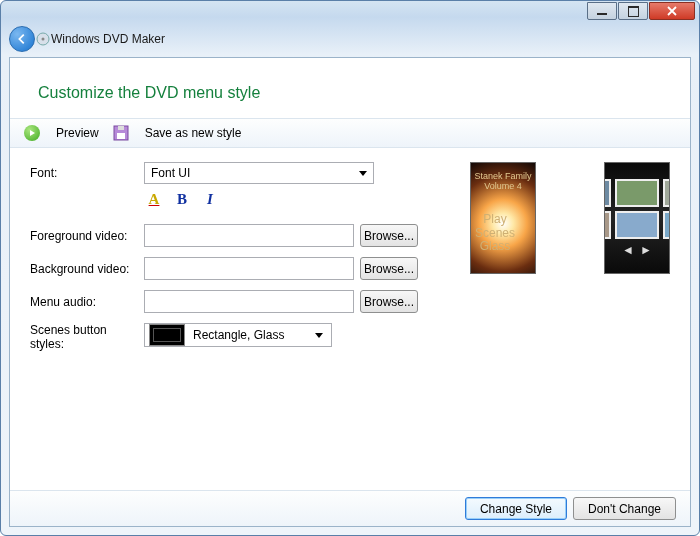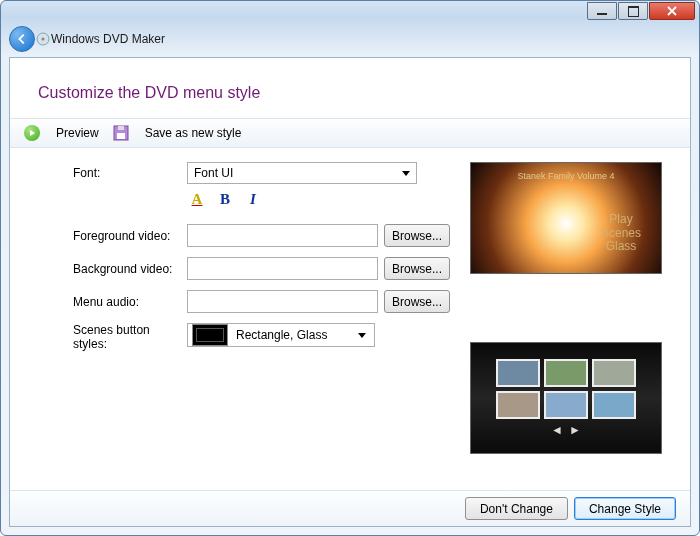--- a/index.html
+++ b/index.html
@@ -25,50 +25,50 @@
   .navbar { height: 32px; display:flex; align-items:center; padding: 0 8px; gap:0; }
   .back-btn { width:26px; height:26px; border-radius:50%; background: radial-gradient(circle at 30% 30%, #7bb8f0, #1572cf); border:1px solid #2a6cb0; display:flex; align-items:center; justify-content:center; }
   .back-btn svg { width:14px; height:14px; }
   .app-icon { width:16px; height:16px; }
   .app-title { color:#1a1a1a; }
   
   .content-panel {
     position:absolute; left:8px; right:8px; top:56px; bottom:8px;
     background:#fff; border:1px solid #9bb3c9;
   }
-  .page-heading { color:#701a75; font-size:16px; font-weight:normal; padding: 26px 28px 16px 28px; }
+  .page-heading { color:#15803d; font-size:16px; font-weight:normal; padding: 26px 28px 16px 28px; }
   
   .cmdbar { border-top:1px solid #dbe5ee; border-bottom:1px solid #dbe5ee; background:linear-gradient(#fdfefe,#eef4fa); height:30px; display:flex; align-items:center; padding:0 14px; gap:14px; }
   .cmd-item { display:flex; align-items:center; gap:16px; cursor:default; }
   .play-icon { width:16px; height:16px; border-radius:50%; background: radial-gradient(circle at 35% 30%, #a9e67f, #3faa20); display:flex; align-items:center; justify-content:center; }
   .play-icon::after { content:""; border-left:5px solid #fff; border-top:3px solid transparent; border-bottom:3px solid transparent; margin-left:1px;}
   .disk-icon { width:16px; height:16px; }
   
   .form-area { padding: 14px 20px; display:flex; gap:20px; }
-  .form-left { flex: 1; margin-left: 43px; }
+  .form-left { flex: 1; }
   .row { display:flex; align-items:center; margin-bottom:10px; }
   .lbl { width:114px; }
   .dropdown { flex:1; max-width: 230px; height:22px; border:1px solid #abadb3; display:flex; align-items:center; justify-content:space-between; padding:0 2px 0 6px; background:#fff; }
   .dd-arrow { width:16px; height:16px; display:flex; align-items:center; justify-content:center; }
   .dd-arrow::after { content:""; border-left:4px solid transparent; border-right:4px solid transparent; border-top:5px solid #000;}
   .fontstyle-row { margin-left:114px; margin-top:-4px; margin-bottom:16px; display:flex; gap:8px; }
   .fs-btn { width:20px; height:18px; display:flex; align-items:center; justify-content:center; font-family: "Times New Roman", serif; font-size:15px; font-weight:bold; }
   .fs-a { color:#c9a800; text-decoration: underline; text-decoration-color:#c00; }
   .fs-b { color:#1030a0; }
   .fs-i { color:#1030a0; font-style:italic; }
   
   .txtbox { flex:1; max-width:210px; height:23px; border:1px solid #abadb3; padding:0 4px; background:#fff; }
-  .browse-btn { margin-left:6px; width:66px; height:23px; border:1px solid #8e8f8f; border-radius:3px; background:linear-gradient(#f7f7f7,#e3e3e3); font-size:12px;}
+  .browse-btn { margin-left:6px; width:58px; height:23px; border:1px solid #8e8f8f; border-radius:3px; background:linear-gradient(#f7f7f7,#e3e3e3); font-size:12px;}
   
   .scene-row { display:flex; align-items:flex-start; }
   .scene-thumb { width:36px; height:22px; background:#000; border:1px solid #888; margin-right:4px; position:relative; }
   .scene-thumb::after { content:""; position:absolute; inset:3px; border:1px solid #555; }
   .scene-dd { width:188px; height:24px; border:1px solid #abadb3; display:flex; align-items:center; padding:0 4px; gap:4px; }
   
-  .preview-right { width:200px; display:flex; flex-direction:column; gap:68px; }
+  .preview-right { width:200px; display:flex; flex-direction:row; gap:68px; }
   .pv-box { width:192px; height:112px; border:1px solid #666; background:#1a1412; position:relative; overflow:hidden; }
   .pv1-bg { position:absolute; inset:0; background: radial-gradient(circle at 50% 55%, #ffffff 0%, #ffe9a8 15%, #f8a548 35%, #6a2d10 70%, #120806 100%); }
   .pv1-title { position:absolute; top:8px; width:100%; text-align:center; color:#e0c890; font-size:9px; }
   .pv1-link { position:absolute; right:20px; bottom:20px; color:#cfb074; font-size:8px; line-height:1.1; text-align:center; }
   
   .pv2 { display:flex; flex-direction:column; align-items:center; justify-content:center; gap:4px; background:linear-gradient(#0a0a0a,#242424,#0a0a0a); }
   .grid { display:grid; grid-template-columns: repeat(3, 44px); gap:4px; }
   .cell { width:44px; height:28px; background:#8aa; border:2px solid #eee; }
   .cell.c1{background:#6d8aa2;} .cell.c2{background:#7a9a6a;} .cell.c3{background:#a0a89a;}
   .cell.c4{background:#a89888;} .cell.c5{background:#88aacc;} .cell.c6{background:#7aa8c8;}
@@ -189,17 +189,17 @@
           </div>
           <div class="arrows">
             <span>◄</span>
             <span>►</span>
           </div>
         </div>
       </div>
     </div>
 
     <div class="footer">
+      <button class="btn primary">Change Style</button>
       <button class="btn">Don't Change</button>
-      <button class="btn primary">Change Style</button>
     </div>
   </div>
 </div>
 
 </body></html>

